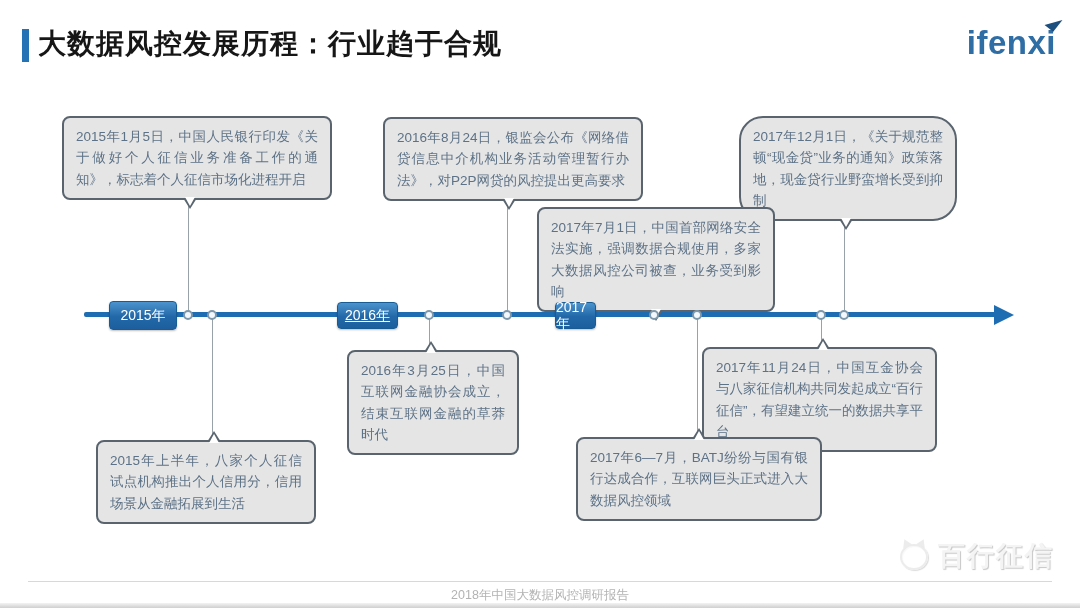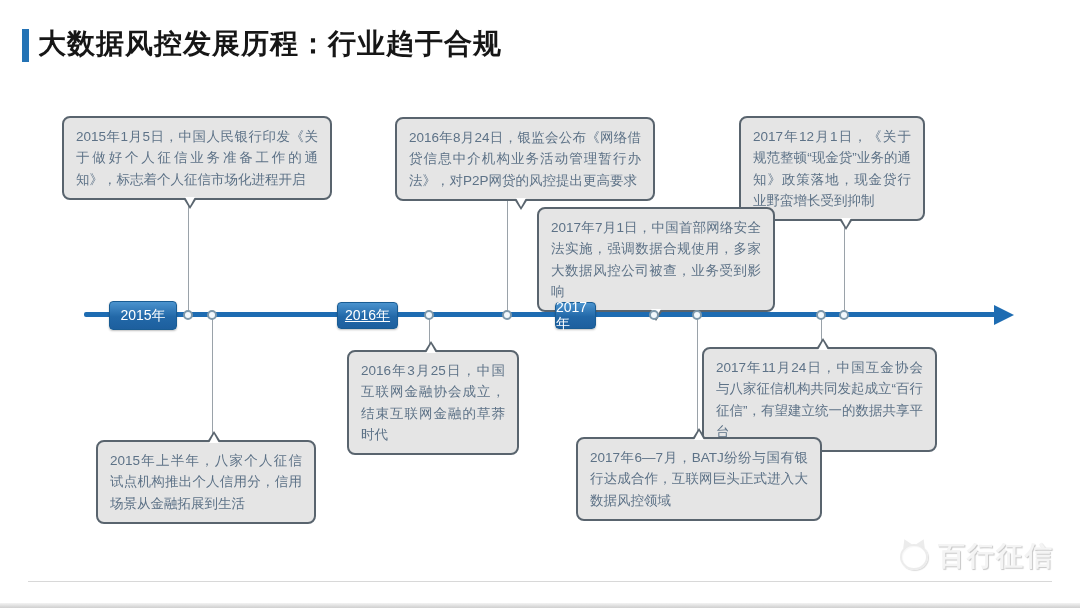--- a/index.html
+++ b/index.html
@@ -60,20 +60,24 @@
   .bottom-strip { position:absolute; left:0; right:0; bottom:0; height:5px;
     background:linear-gradient(180deg,#f3f3f3,#cfcfcf); }
 </style>
 </head>
 <body>
 
 <div class="slide">
 
   <div class="accent-bar"></div>
   <h1 class="page-title">大数据风控发展历程：行业趋于合规</h1>
+  <div class="logo">
+    <span>ifenxi</span>
+    <span class="fin"></span>
+  </div>
 
   <div class="connector" style="left:188px; top:194px; height:119px;"></div>
   <div class="connector" style="left:212px; top:318px; height:123px;"></div>
   <div class="connector" style="left:429px; top:318px; height:33px;"></div>
   <div class="connector" style="left:507px; top:194px; height:119px;"></div>
   <div class="connector" style="left:654px; top:284px; height:29px;"></div>
   <div class="connector" style="left:697px; top:318px; height:120px;"></div>
   <div class="connector" style="left:821px; top:318px; height:30px;"></div>
   <div class="connector" style="left:844px; top:194px; height:119px;"></div>
 
@@ -87,35 +91,36 @@
   <div class="node" style="left:649px; top:310px;"></div>
   <div class="node" style="left:692px; top:310px;"></div>
   <div class="node" style="left:816px; top:310px;"></div>
   <div class="node" style="left:839px; top:310px;"></div>
 
   <div class="year-badge" style="left:109px; top:301px; width:68px; height:29px;">2015年</div>
   <div class="year-badge" style="left:337px; top:302px; width:61px;text-decoration:underline;">2016年</div>
   <div class="year-badge" style="left:555px; top:302px; width:41px;">2017年</div>
 
   <div class="callout t-down" style="left:62px;  top:116px; width:270px; min-height:78px; --tl:119px;">2015年1月5日，中国人民银行印发《关于做好个人征信业务准备工作的通知》，标志着个人征信市场化进程开启</div>
-  <div class="callout t-down" style="left:383px; top:117px; width:260px; min-height:76px;margin-left:12px; --tl:117px;">2016年8月24日，银监会公布《网络借贷信息中介机构业务活动管理暂行办法》，对P2P网贷的风控提出更高要求</div>
-  <div class="callout t-down" style="left:739px; top:116px; width:186px; min-height:76px; --tl:98px;">2017年12月1日，《关于规范整顿“现金贷”业务的通知》政策落地，现金贷行业野蛮增长受到抑制</div>
+  <div class="callout t-down" style="left:383px; top:117px; width:260px; min-height:76px; --tl:117px;">2016年8月24日，银监会公布《网络借贷信息中介机构业务活动管理暂行办法》，对P2P网贷的风控提出更高要求</div>
+  <div class="callout t-down" style="left:739px; top:116px; width:218px; min-height:76px;border-radius:24px; --tl:98px;">2017年12月1日，《关于规范整顿“现金贷”业务的通知》政策落地，现金贷行业野蛮增长受到抑制</div>
   <div class="callout t-down" style="left:537px; top:207px; width:238px; min-height:75px; --tl:110px;">2017年7月1日，中国首部网络安全法实施，强调数据合规使用，多家大数据风控公司被查，业务受到影响</div>
 
   <div class="callout t-up" style="left:347px; top:350px; width:172px; min-height:78px; --tl:75px;">2016年3月25日，中国互联网金融协会成立，结束互联网金融的草莽时代</div>
   <div class="callout t-up" style="left:702px; top:347px; width:235px; min-height:80px; --tl:112px;">2017年11月24日，中国互金协会与八家征信机构共同发起成立“百行征信”，有望建立统一的数据共享平台</div>
   <div class="callout t-up" style="left:96px;  top:440px; width:220px; min-height:78px; --tl:109px;">2015年上半年，八家个人征信试点机构推出个人信用分，信用场景从金融拓展到生活</div>
   <div class="callout t-up" style="left:576px; top:437px; width:246px; min-height:77px; --tl:114px;">2017年6—7月，BATJ纷纷与国有银行达成合作，互联网巨头正式进入大数据风控领域</div>
 
   <div class="watermark">
     <div class="wm-logo">
       <span class="ear l"></span>
         <span class="ear r"></span>
         <span class="face"></span>
     </div>
     <div class="wm-text">百行征信</div>
   </div>
 
   <div class="footer-divider"></div>
+  <div class="footer-title">2018年中国大数据风控调研报告</div>
   <div class="page-number">20</div>
   <div class="bottom-strip"></div>
 
 </div>
 
 </body></html>

